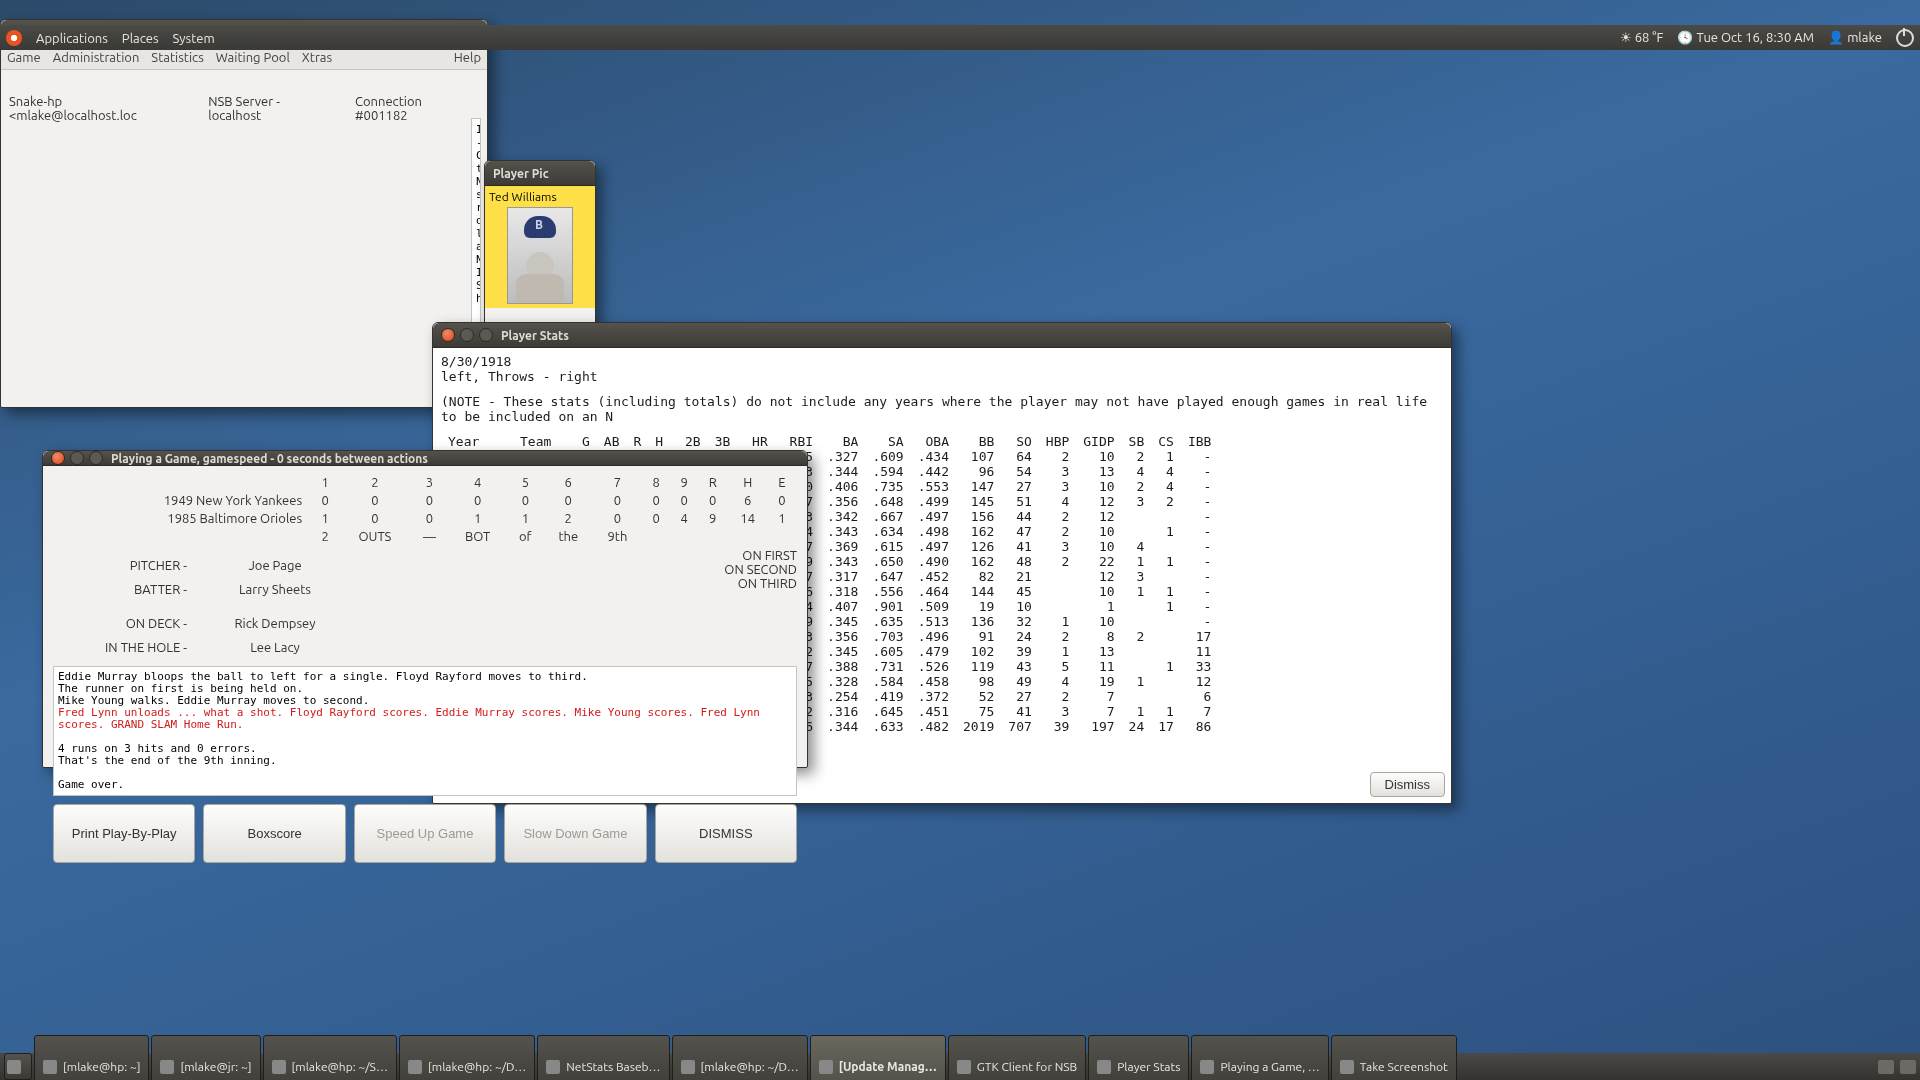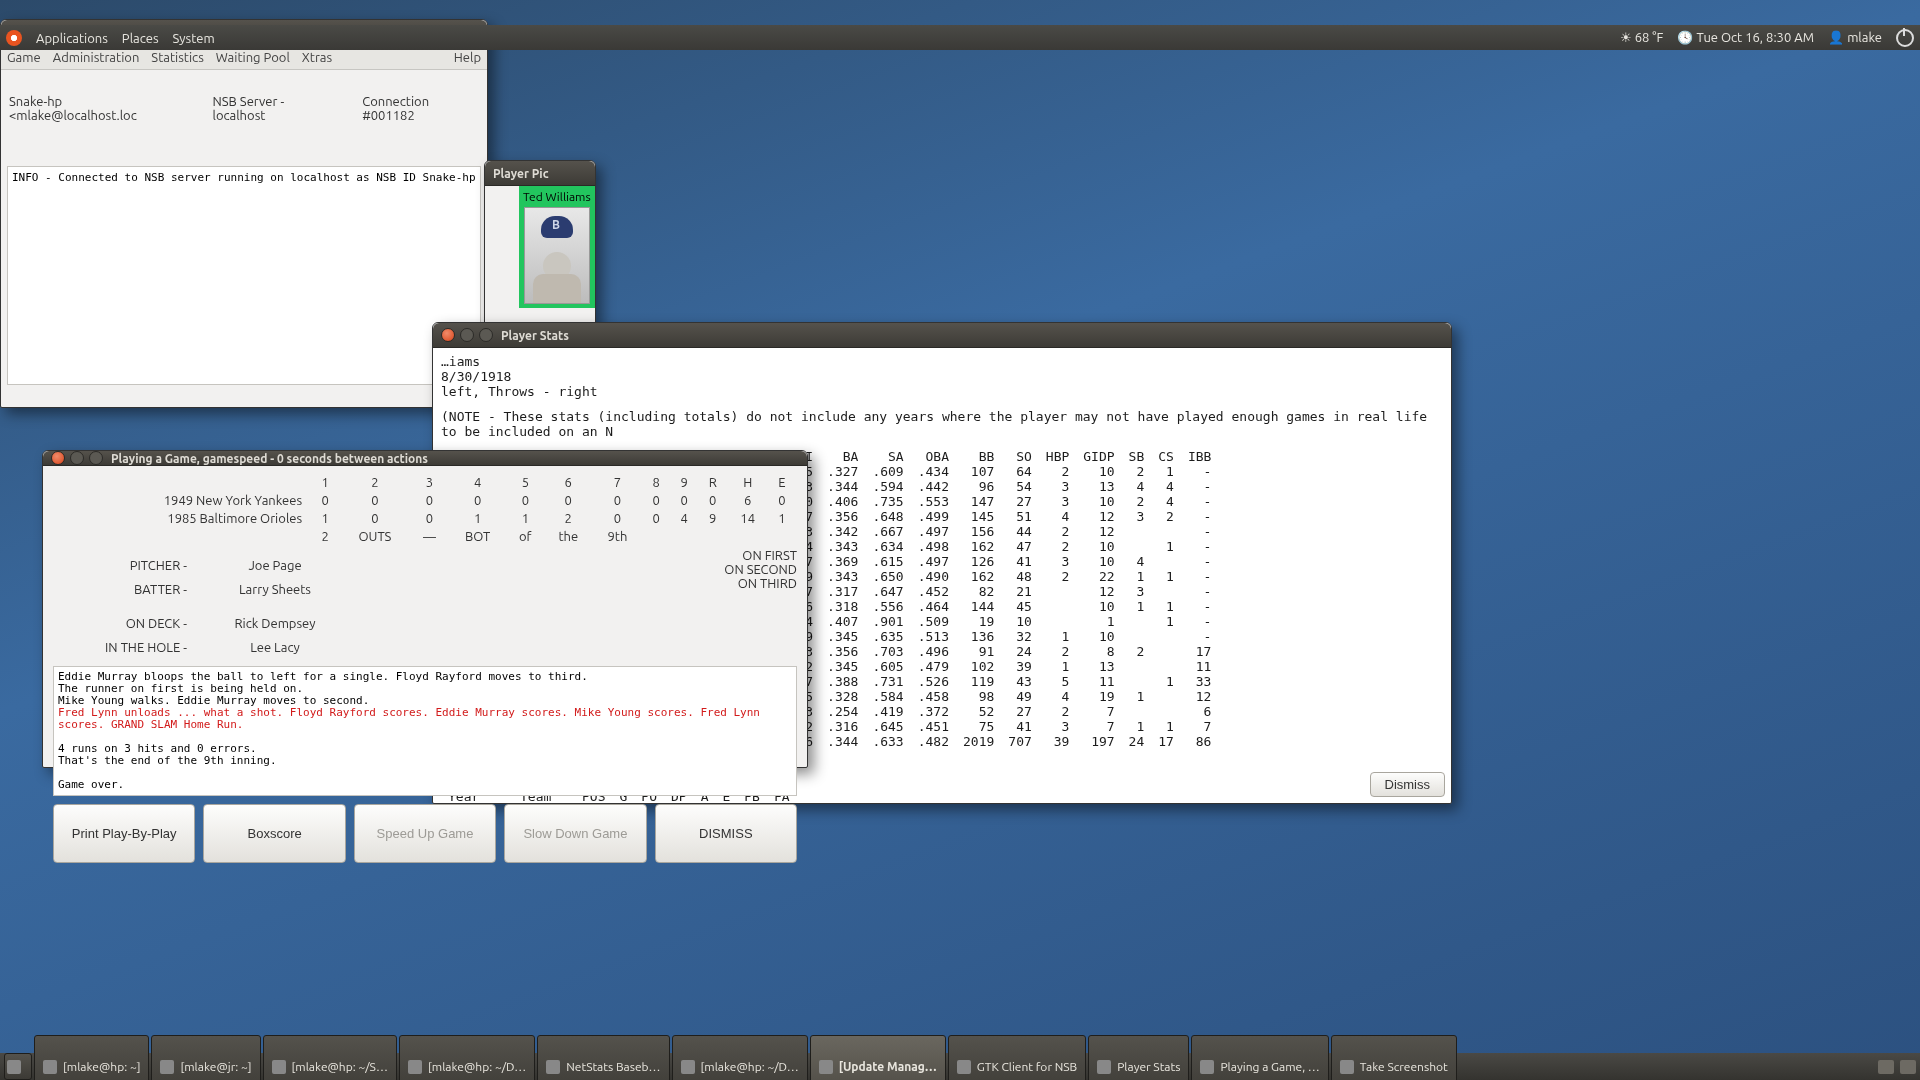--- a/index.html
+++ b/index.html
@@ -23,28 +23,28 @@
     padding:0 8px; gap:8px; font-weight:bold; font-size:12px; border-radius:6px 6px 0 0;}
   .tb-btns { display:flex; gap:5px; }
   .tb-btn { width:12px; height:12px; border-radius:50%; background:#5b5953; border:1px solid #2b2a27;}
   .tb-btn.close{ background: radial-gradient(circle at 40% 35%,#f08b6a,#d9451b);}
   .menubar { height:24px; background:#e7e6e2; border-bottom:1px solid #c7c6c2;
     display:flex; align-items:center; padding:0 6px; gap:12px; font-size:13px; color:#444;}
   .menubar .mspacer{flex:1;}
 
   
   #nsb-win { left:0; top:19px; width:486px; height:387px; }
-  #nsb-win .body { padding:14px 6px 22px 6px; flex:1; display:flex; flex-direction:column;}
+  #nsb-win .body { padding:14px 6px 22px 6px; flex:1; display:flex; flex-direction:row;}
   .nsb-info-row { display:flex; gap:28px; font-size:13px; color:#333; padding:10px 2px;}
   .nsb-log { flex:1; border:1px solid #c6c4bf; background:#fff; margin-top:34px;
     font-family:"DejaVu Sans Mono",monospace; font-size:11px; padding:4px; overflow:hidden;}
 
   
   #pic-win { left:484px; top:160px; width:110px; height:164px; }
-  #pic-win .body{ padding:4px; background:#22c55e;margin-left:34px;}
+  #pic-win .body{ padding:4px; background:#fde047;}
   .portrait { width:64px; height:95px; margin:4px auto 0 auto; border:1px solid #999;
     background:linear-gradient(#e8e8e8,#bcbcbc); position:relative; overflow:hidden;}
   .portrait::before{content:"";position:absolute;left:18px;top:44px;width:28px;height:28px;
     background:#c9c6bf;border-radius:50%;}
   .portrait::after{content:"";position:absolute;left:8px;top:66px;width:48px;height:40px;
     background:#bfb9af;border-radius:10px 10px 0 0;}
   .cap{position:absolute;left:16px;top:8px;width:32px;height:22px;background:#2b3c70;border-radius:14px 14px 6px 6px;}
   .cap::after{content:"B";position:absolute;left:11px;top:2px;color:#cfd6e8;font-weight:bold;font-size:12px;}
 
   
@@ -148,21 +148,20 @@
 <div class="win" id="stats-win">
   <div class="titlebar">
     <div class="tb-btns">
       <div class="tb-btn close"></div>
       <div class="tb-btn"></div>
       <div class="tb-btn"></div>
     </div>
     <span>Player Stats</span>
   </div>
   <div class="body">
-    <div>…iams</div>
     <div>8/30/1918</div>
     <div>left, Throws - right</div>
     <div style="height:10px"></div>
     <div>(NOTE - These stats (including totals) do not include any years where the player may not have played enough games in real life to be included on an N</div>
     <div style="height:10px"></div>
     <table class="stats">
       <thead>
           <tr id="stats-head">
             <th>Year</th>
             <th>Team</th>

